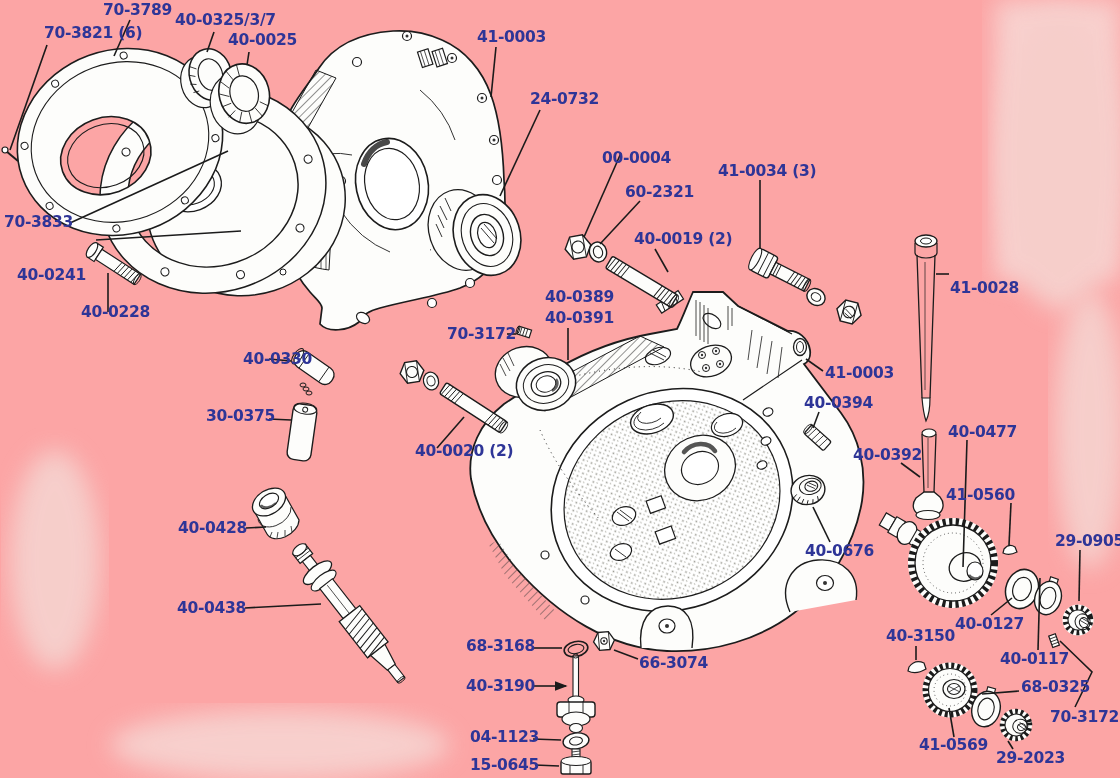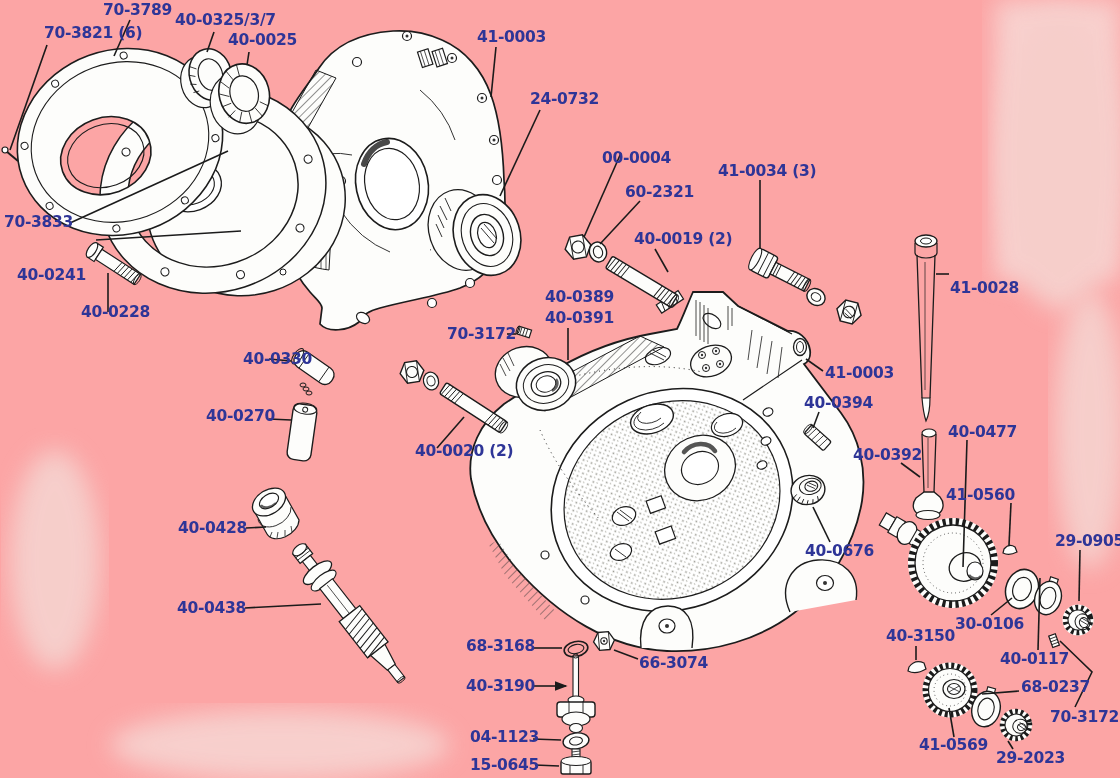--- a/index.html
+++ b/index.html
@@ -528,29 +528,29 @@
       <div class="plabel" style="left: 545px; top: 289px;">40-0389</div>
       <div class="plabel" style="left: 545px; top: 310px;">40-0391</div>
       <div class="plabel" style="left: 447px; top: 326px;">70-3172</div>
       <div class="plabel" style="left: 825px; top: 365px;">41-0003</div>
       <div class="plabel" style="left: 804px; top: 395px;">40-0394</div>
       <div class="plabel" style="left: 207px; top: 351px; margin-left: 36px;">40-0330</div>
       <div class="plabel" style="left: 853px; top: 447px;">40-0392</div>
       <div class="plabel" style="left: 948px; top: 424px;">40-0477</div>
       <div class="plabel" style="left: 946px; top: 487px;">41-0560</div>
       <div class="plabel" style="left: 1055px; top: 533px;">29-0905</div>
-      <div class="plabel" style="left: 206px; top: 408px;">40-0270</div>
+      <div class="plabel" style="left: 206px; top: 408px;">30-0375</div>
       <div class="plabel" style="left: 383px; top: 443px; margin-left: 32px;">40-0020 (2)</div>
       <div class="plabel" style="left: 805px; top: 543px;">40-0676</div>
       <div class="plabel" style="left: 178px; top: 520px;">40-0428</div>
-      <div class="plabel" style="left: 955px; top: 616px;">30-0106</div>
+      <div class="plabel" style="left: 955px; top: 616px;">40-0127</div>
       <div class="plabel" style="left: 886px; top: 628px;">40-3150</div>
       <div class="plabel" style="left: 1000px; top: 651px;">40-0117</div>
       <div class="plabel" style="left: 177px; top: 600px;">40-0438</div>
-      <div class="plabel" style="left: 1021px; top: 679px;">68-0237</div>
+      <div class="plabel" style="left: 1021px; top: 679px;">68-0325</div>
       <div class="plabel" style="left: 1050px; top: 709px;">70-3172</div>
       <div class="plabel" style="left: 466px; top: 638px;">68-3168</div>
       <div class="plabel" style="left: 639px; top: 655px;">66-3074</div>
       <div class="plabel" style="left: 466px; top: 678px;">40-3190</div>
       <div class="plabel" style="left: 919px; top: 737px;">41-0569</div>
       <div class="plabel" style="left: 996px; top: 750px;">29-2023</div>
       <div class="plabel" style="left: 470px; top: 729px;">04-1123</div>
       <div class="plabel" style="left: 470px; top: 757px;">15-0645</div>
     </div>
 </div>

